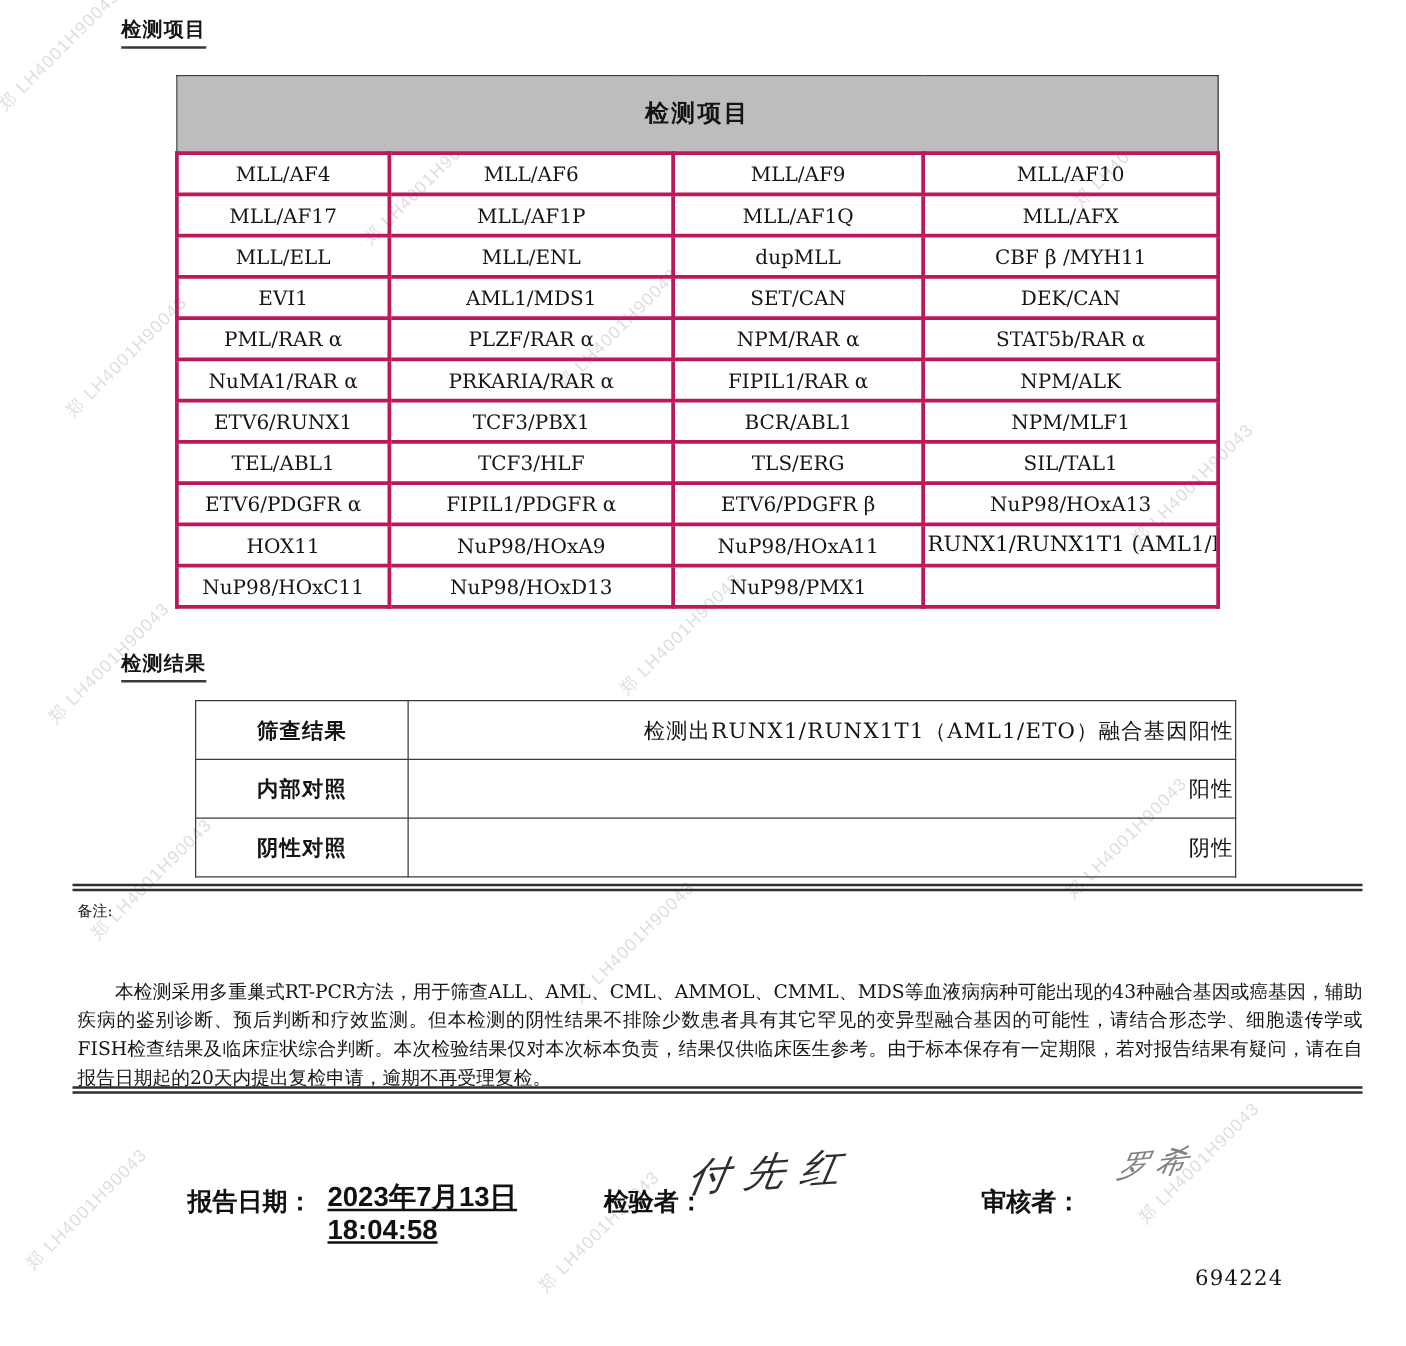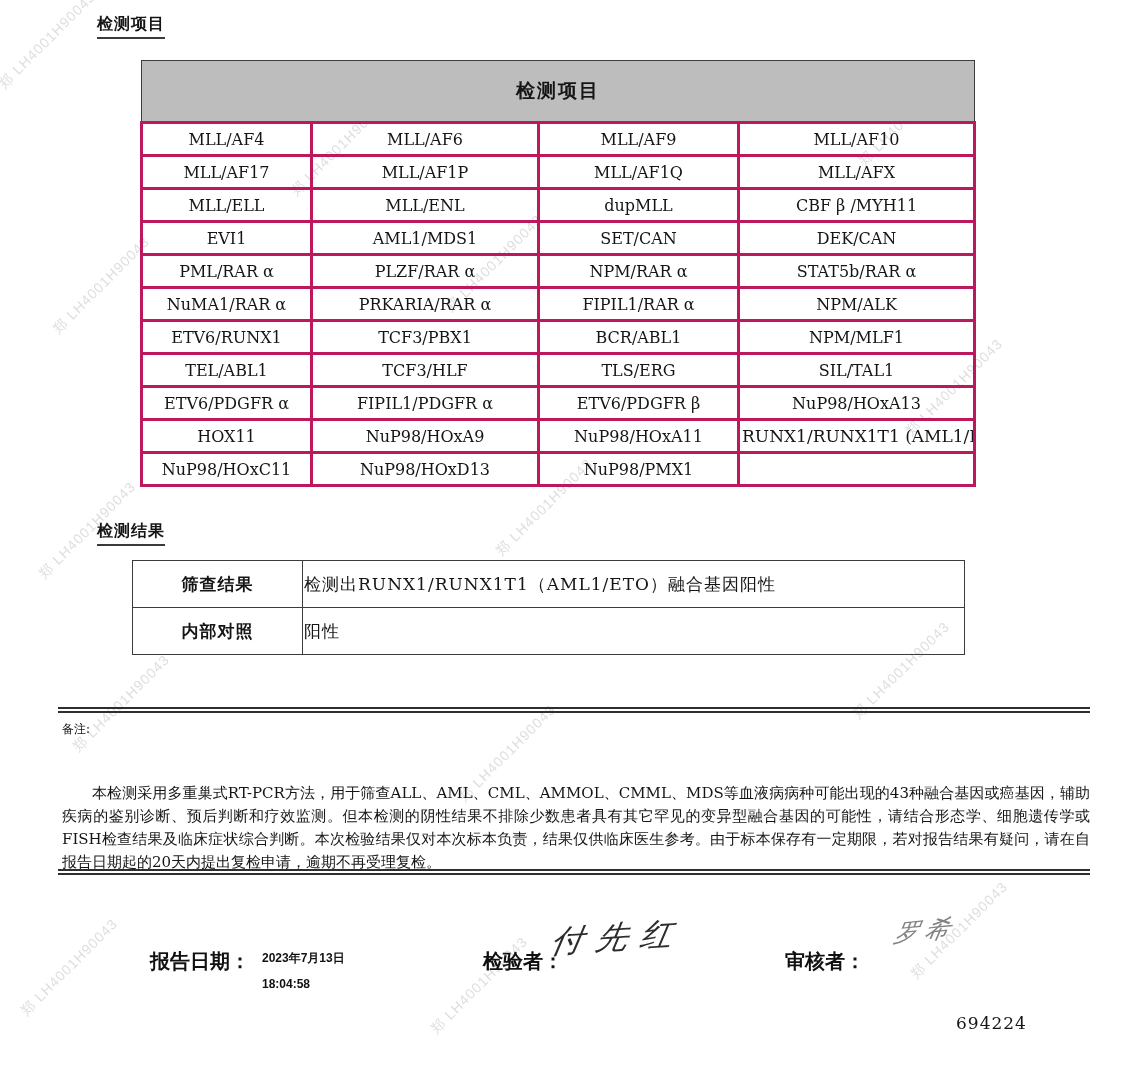--- a/index.html
+++ b/index.html
@@ -31,29 +31,29 @@
     background:#bdbdbd; height:58px; font-size:19px; font-weight:bold;
     border:1px solid #3c3c3c; text-align:center; letter-spacing:2px;
   }
   table.items td{
     border:3px solid #be185d; height:30px; text-align:center; font-size:16px;
     padding:0 2px; white-space:nowrap; overflow:hidden;
   }
   table.items td.small{font-size:17px;}
   
   table.results{
-    position:absolute; left:132px; top:560px; width:833px;
+    position:absolute; left:156px; top:560px; width:833px;
     border-collapse:collapse; table-layout:fixed;
   }
   table.results th{
     width:170px; border:1px solid #3c3c3c; height:44px; font-size:17px;
     font-weight:bold; text-align:center; letter-spacing:1px;
   }
   table.results td{
-    border:1px solid #3c3c3c; text-align:left; font-size:17px; letter-spacing:1px;
+    border:1px solid #3c3c3c; text-align:right; font-size:17px; letter-spacing:1px;
   }
   
   .sep{
     position:absolute; left:58px; width:1032px; height:2px;
     border-top:2px solid #2e2e2e; border-bottom:2px solid #2e2e2e;
   }
   #sep-top{top:707px;}
   #sep-bottom{top:869px;}
   
   .remarks-title{position:absolute; left:62px; top:721px; font-weight:normal; font-size:12px;}
@@ -64,21 +64,21 @@
   
   .f-label{
     position:absolute; font-family:"Liberation Sans",sans-serif;
     font-weight:bold; font-size:20px; color:#111;
   }
   #report-date-label{left:150px; top:948px;}
   #inspector-label{left:483px; top:948px;}
   #reviewer-label{left:767px; top:948px;margin-left:18px;}
   .date-block{
     position:absolute; left:262px; top:945px; font-family:"Liberation Sans",sans-serif;
-    font-weight:bold; font-size:12px; line-height:26px; color:#111;
+    font-weight:bold; font-size:22px; line-height:26px; color:#111;text-decoration:underline;
   }
   .sig{position:absolute; white-space:nowrap; font-family:"DejaVu Serif",serif; font-style:italic;}
   #sig-inspector{
     left:552px; top:916px; font-size:32px; letter-spacing:12px; color:#2d2d2d;
     transform:skewX(-14deg) rotate(-4deg);
   }
   #sig-reviewer{
     left:895px; top:914px; font-size:25px; letter-spacing:5px; color:#828282;
     transform:skewX(-16deg) rotate(-6deg);
   }
@@ -201,20 +201,24 @@
         </colgroup>
       <tbody id="results-body">
           <tr>
             <th>筛查结果</th>
             <td>检测出RUNX1/RUNX1T1（AML1/ETO）融合基因阳性</td>
           </tr>
           <tr>
             <th>内部对照</th>
             <td>阳性</td>
           </tr>
+          <tr>
+            <th>阴性对照</th>
+            <td>阴性</td>
+          </tr>
         </tbody>
     </table>
 
     <div class="sep" id="sep-top"></div>
 
     <div class="remarks-title">备注:</div>
     <div class="remarks-body">本检测采用多重巢式RT-PCR方法，用于筛查ALL、AML、CML、AMMOL、CMML、MDS等血液病病种可能出现的43种融合基因或癌基因，辅助疾病的鉴别诊断、预后判断和疗效监测。但本检测的阴性结果不排除少数患者具有其它罕见的变异型融合基因的可能性，请结合形态学、细胞遗传学或FISH检查结果及临床症状综合判断。本次检验结果仅对本次标本负责，结果仅供临床医生参考。由于标本保存有一定期限，若对报告结果有疑问，请在自报告日期起的20天内提出复检申请，逾期不再受理复检。</div>
 
     <div class="sep" id="sep-bottom"></div>
 

